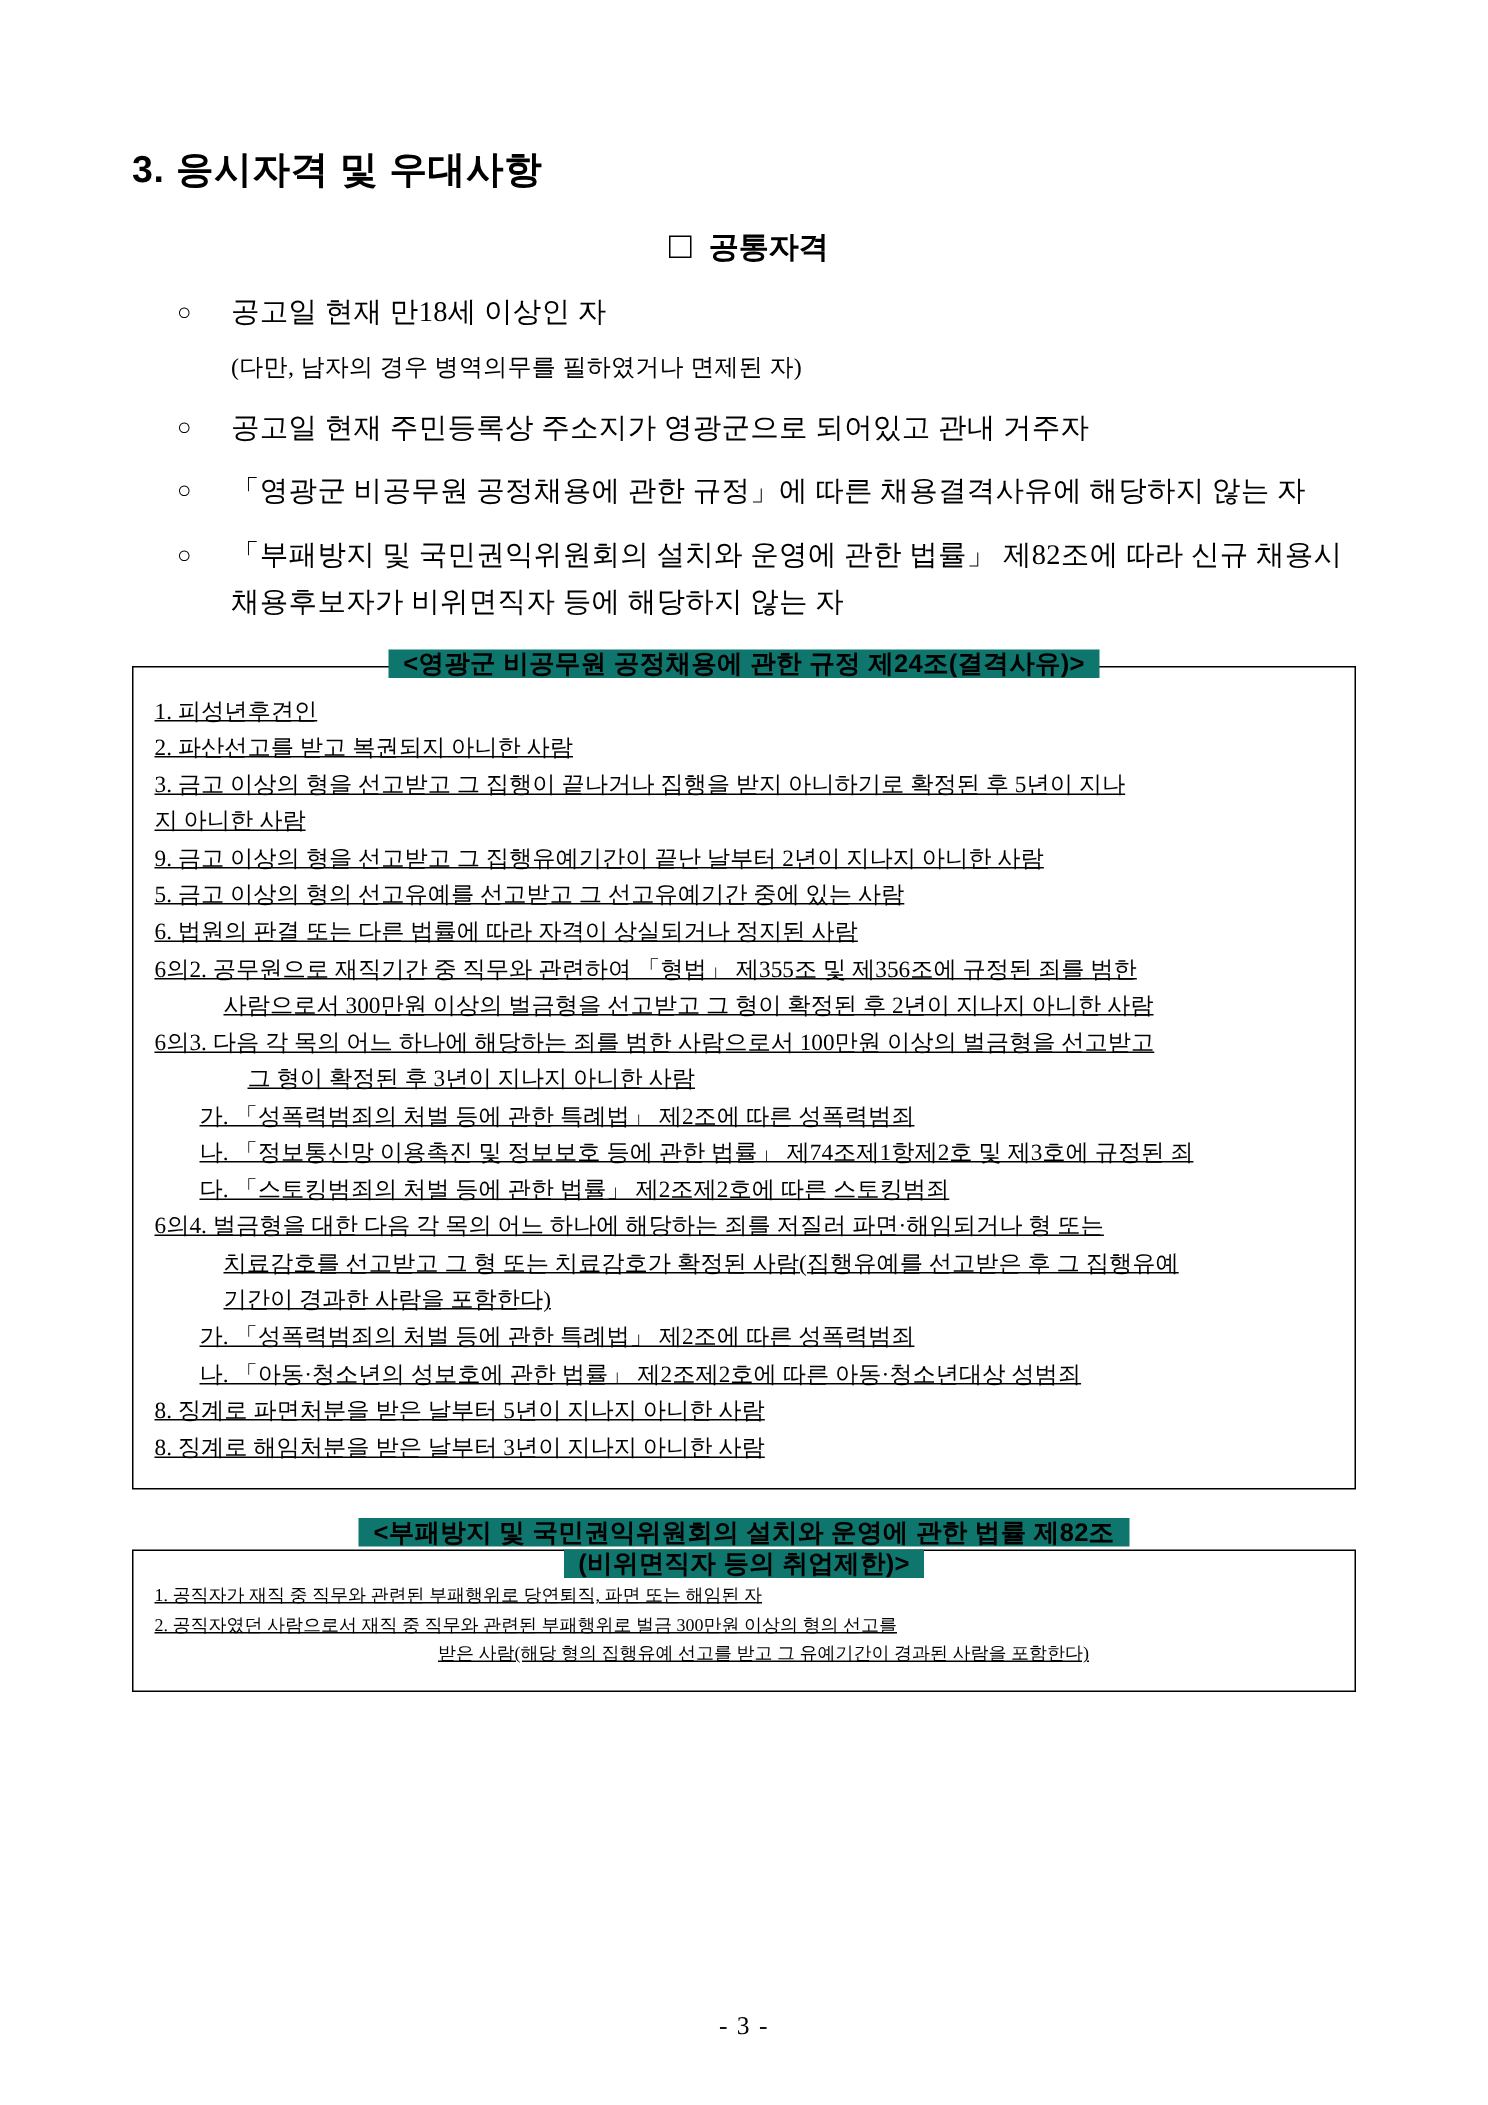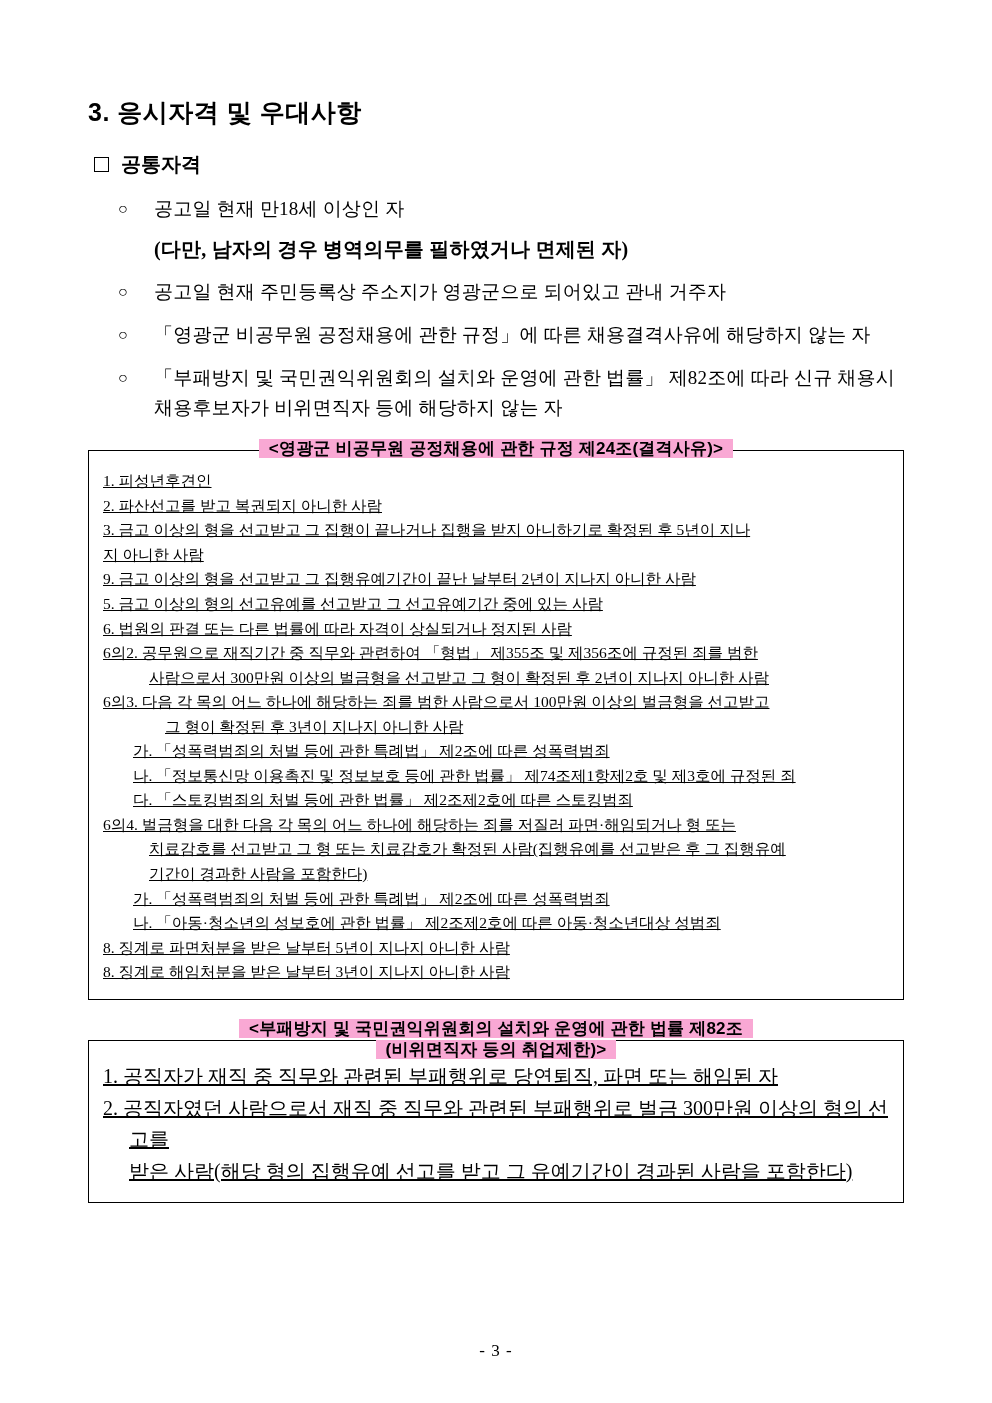--- a/index.html
+++ b/index.html
@@ -32,20 +32,21 @@
     margin: 0 0 22px 0;
   }
   .sub-title {
     font-family: "Liberation Sans", "DejaVu Sans", sans-serif;
     font-size: 20px;
     font-weight: bold;
     margin: 0 0 16px 6px;
     display: flex;
     align-items: center;
     gap: 12px;
+    justify-content: center;
   }
   .sq {
     display: inline-block;
     width: 15px;
     height: 15px;
     border: 1.6px solid #000;
     box-sizing: border-box;
   }
 
   
@@ -70,22 +71,21 @@
   }
   .bullets > li .cont {
     display: block;
     padding-left: 10px;
     text-indent: 0;
   }
   .note {
     display: block;
     padding-left: 10px;
     margin-top: 8px;
-    font-size: 20px;
-    font-weight: bold;
+    font-size: 16px;
   }
 
   
   .boxwrap {
     position: relative;
     margin-top: 26px;
   }
   .box {
     border: 1.6px solid #000;
     padding: 18px 14px 14px 14px;
@@ -96,21 +96,21 @@
     top: -13px;
     left: 0;
     right: 0;
     text-align: center;
     font-family: "Liberation Sans", "DejaVu Sans", sans-serif;
     font-weight: bold;
     font-size: 17px;
     letter-spacing: 0.2px;
   }
   .box-title span.t {
-    background: #f9a8d4;
+    background: #0f766e;
     padding: 0 10px;
   }
   .box-title.two-line {
     top: -22px;
     line-height: 1.25;
   }
 
   .box ol {
     margin: 0;
     padding: 0;
@@ -137,28 +137,29 @@
   .box ol li.cont3 {
     padding-left: 62px;
     text-indent: 0;
   }
   .box ol li.flush {
     padding-left: 0;
     text-indent: 0;
   }
 
   .box2 ol li {
-    font-size: 20px;
+    font-size: 12px;
     line-height: 1.55;
     padding-left: 26px;
     text-indent: -26px;
   }
   .box2 ol li.cont2 {
     padding-left: 26px;
     text-indent: 0;
+    text-align: center;
   }
 
   
   .footer {
     position: absolute;
     left: 0;
     right: 0;
     bottom: 42px;
     text-align: center;
     font-size: 17px;

